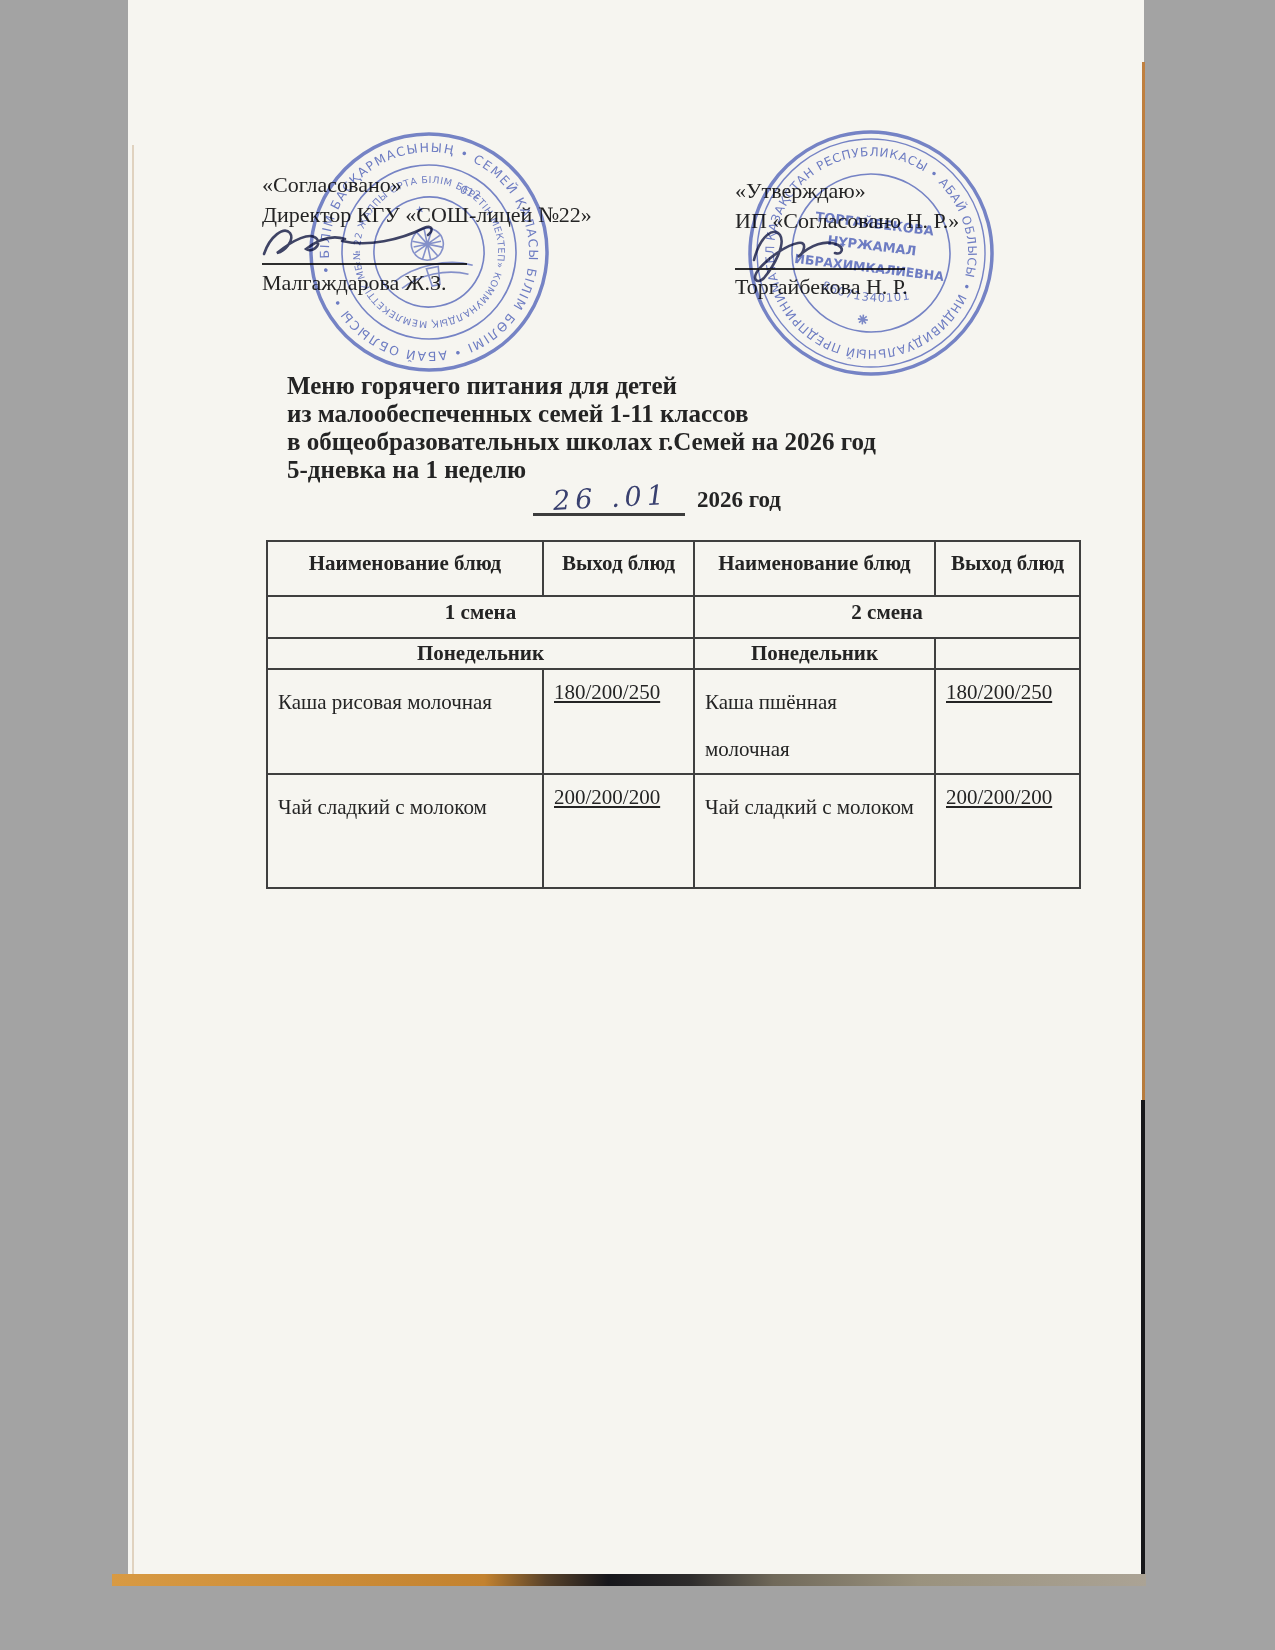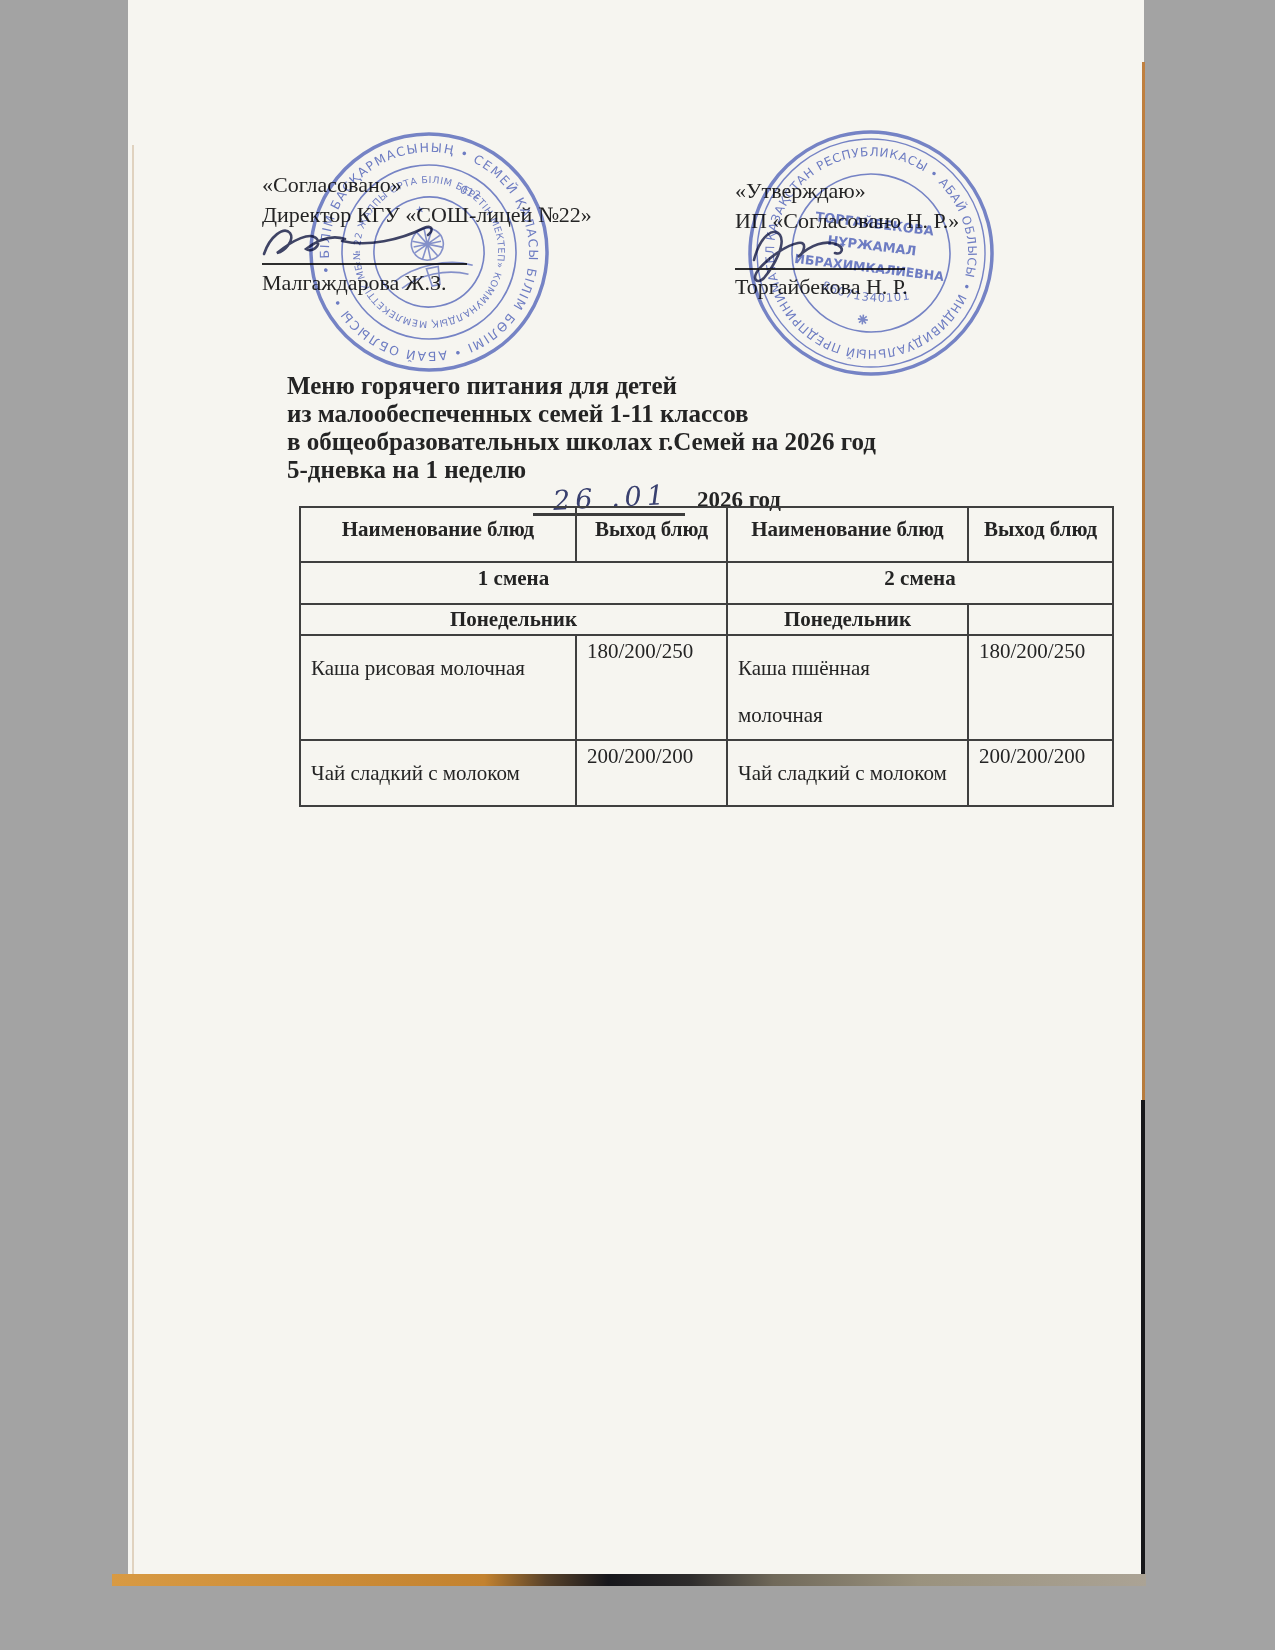--- a/index.html
+++ b/index.html
@@ -14,27 +14,27 @@
           background:linear-gradient(90deg,#d89a43 0%,#c3822f 36%,#58422a 42%,#16161b 48%,#2e2c2c 56%,#70695a 64%,#9a927e 78%,#aba395 100%);}
   .blk{position:absolute;font-size:22px;line-height:30px;}
   .blk .ln{white-space:nowrap;}
   .sig-line{position:absolute;height:0;border-bottom:2px solid #2d2d2d;}
   .title{position:absolute;left:287px;top:372px;width:740px;
          font-weight:bold;font-size:25px;line-height:28px;}
   .date-row{position:absolute;left:287px;top:482px;width:740px;text-align:center;font-size:23px;font-weight:bold;}
   .date-underline{display:inline-block;border-bottom:3px solid #3c3c3c;padding:0 16px 0 20px;margin-right:12px;}
   .hand{font-family:"DejaVu Serif", serif;font-style:italic;font-weight:normal;font-size:27px;
         color:#39406f;letter-spacing:5px;display:inline-block;transform:rotate(-3deg);}
-  table.menu{position:absolute;left:266px;top:506px;width:813px;border-collapse:collapse;table-layout:fixed;margin-left:33px;}
+  table.menu{position:absolute;left:266px;top:540px;width:813px;border-collapse:collapse;table-layout:fixed;}
   table.menu td{border:2px solid #3f3f3f;font-size:21px;vertical-align:top;overflow:hidden;}
   td.hd{font-weight:bold;text-align:center;padding:6px 4px 0;line-height:1.5;}
   td.shift{font-weight:bold;text-align:center;padding:2px 0 11px;line-height:1.3;}
   td.day{font-weight:bold;text-align:center;padding:1px 0 0;line-height:1.3;}
   td.dish{text-align:left;padding:9px 10px 0;line-height:2.25;}
-  td.out{padding:2px 4px 0 10px;line-height:1.25;}
+  td.out{padding:9px 4px 0 10px;line-height:1.25;text-decoration:underline;}
   td.out div + div{margin-top:28px;}
   .sig-svg,.stamp{position:absolute;pointer-events:none;}
   .stamp{mix-blend-mode:multiply;opacity:0.88;}
   .stamp svg text{font-family:"DejaVu Sans", sans-serif;}
 </style>
 </head>
 <body>
 
 <div class="canvas">
   <div class="paper"></div>
@@ -108,21 +108,21 @@
     <tr style="height:78px">
       <td class="dish">Каша рисовая молочная</td>
       <td class="out">
             <div>180/200/250</div>
           </td>
       <td class="dish">Каша пшённая молочная</td>
       <td class="out">
             <div>180/200/250</div>
           </td>
     </tr>
-    <tr style="height:66px">
+    <tr style="height:114px">
       <td class="dish">Чай сладкий с молоком</td>
       <td class="out">
             <div>200/200/200</div>
           </td>
       <td class="dish">Чай сладкий с молоком</td>
       <td class="out">
             <div>200/200/200</div>
           </td>
     </tr>
   </tbody>

